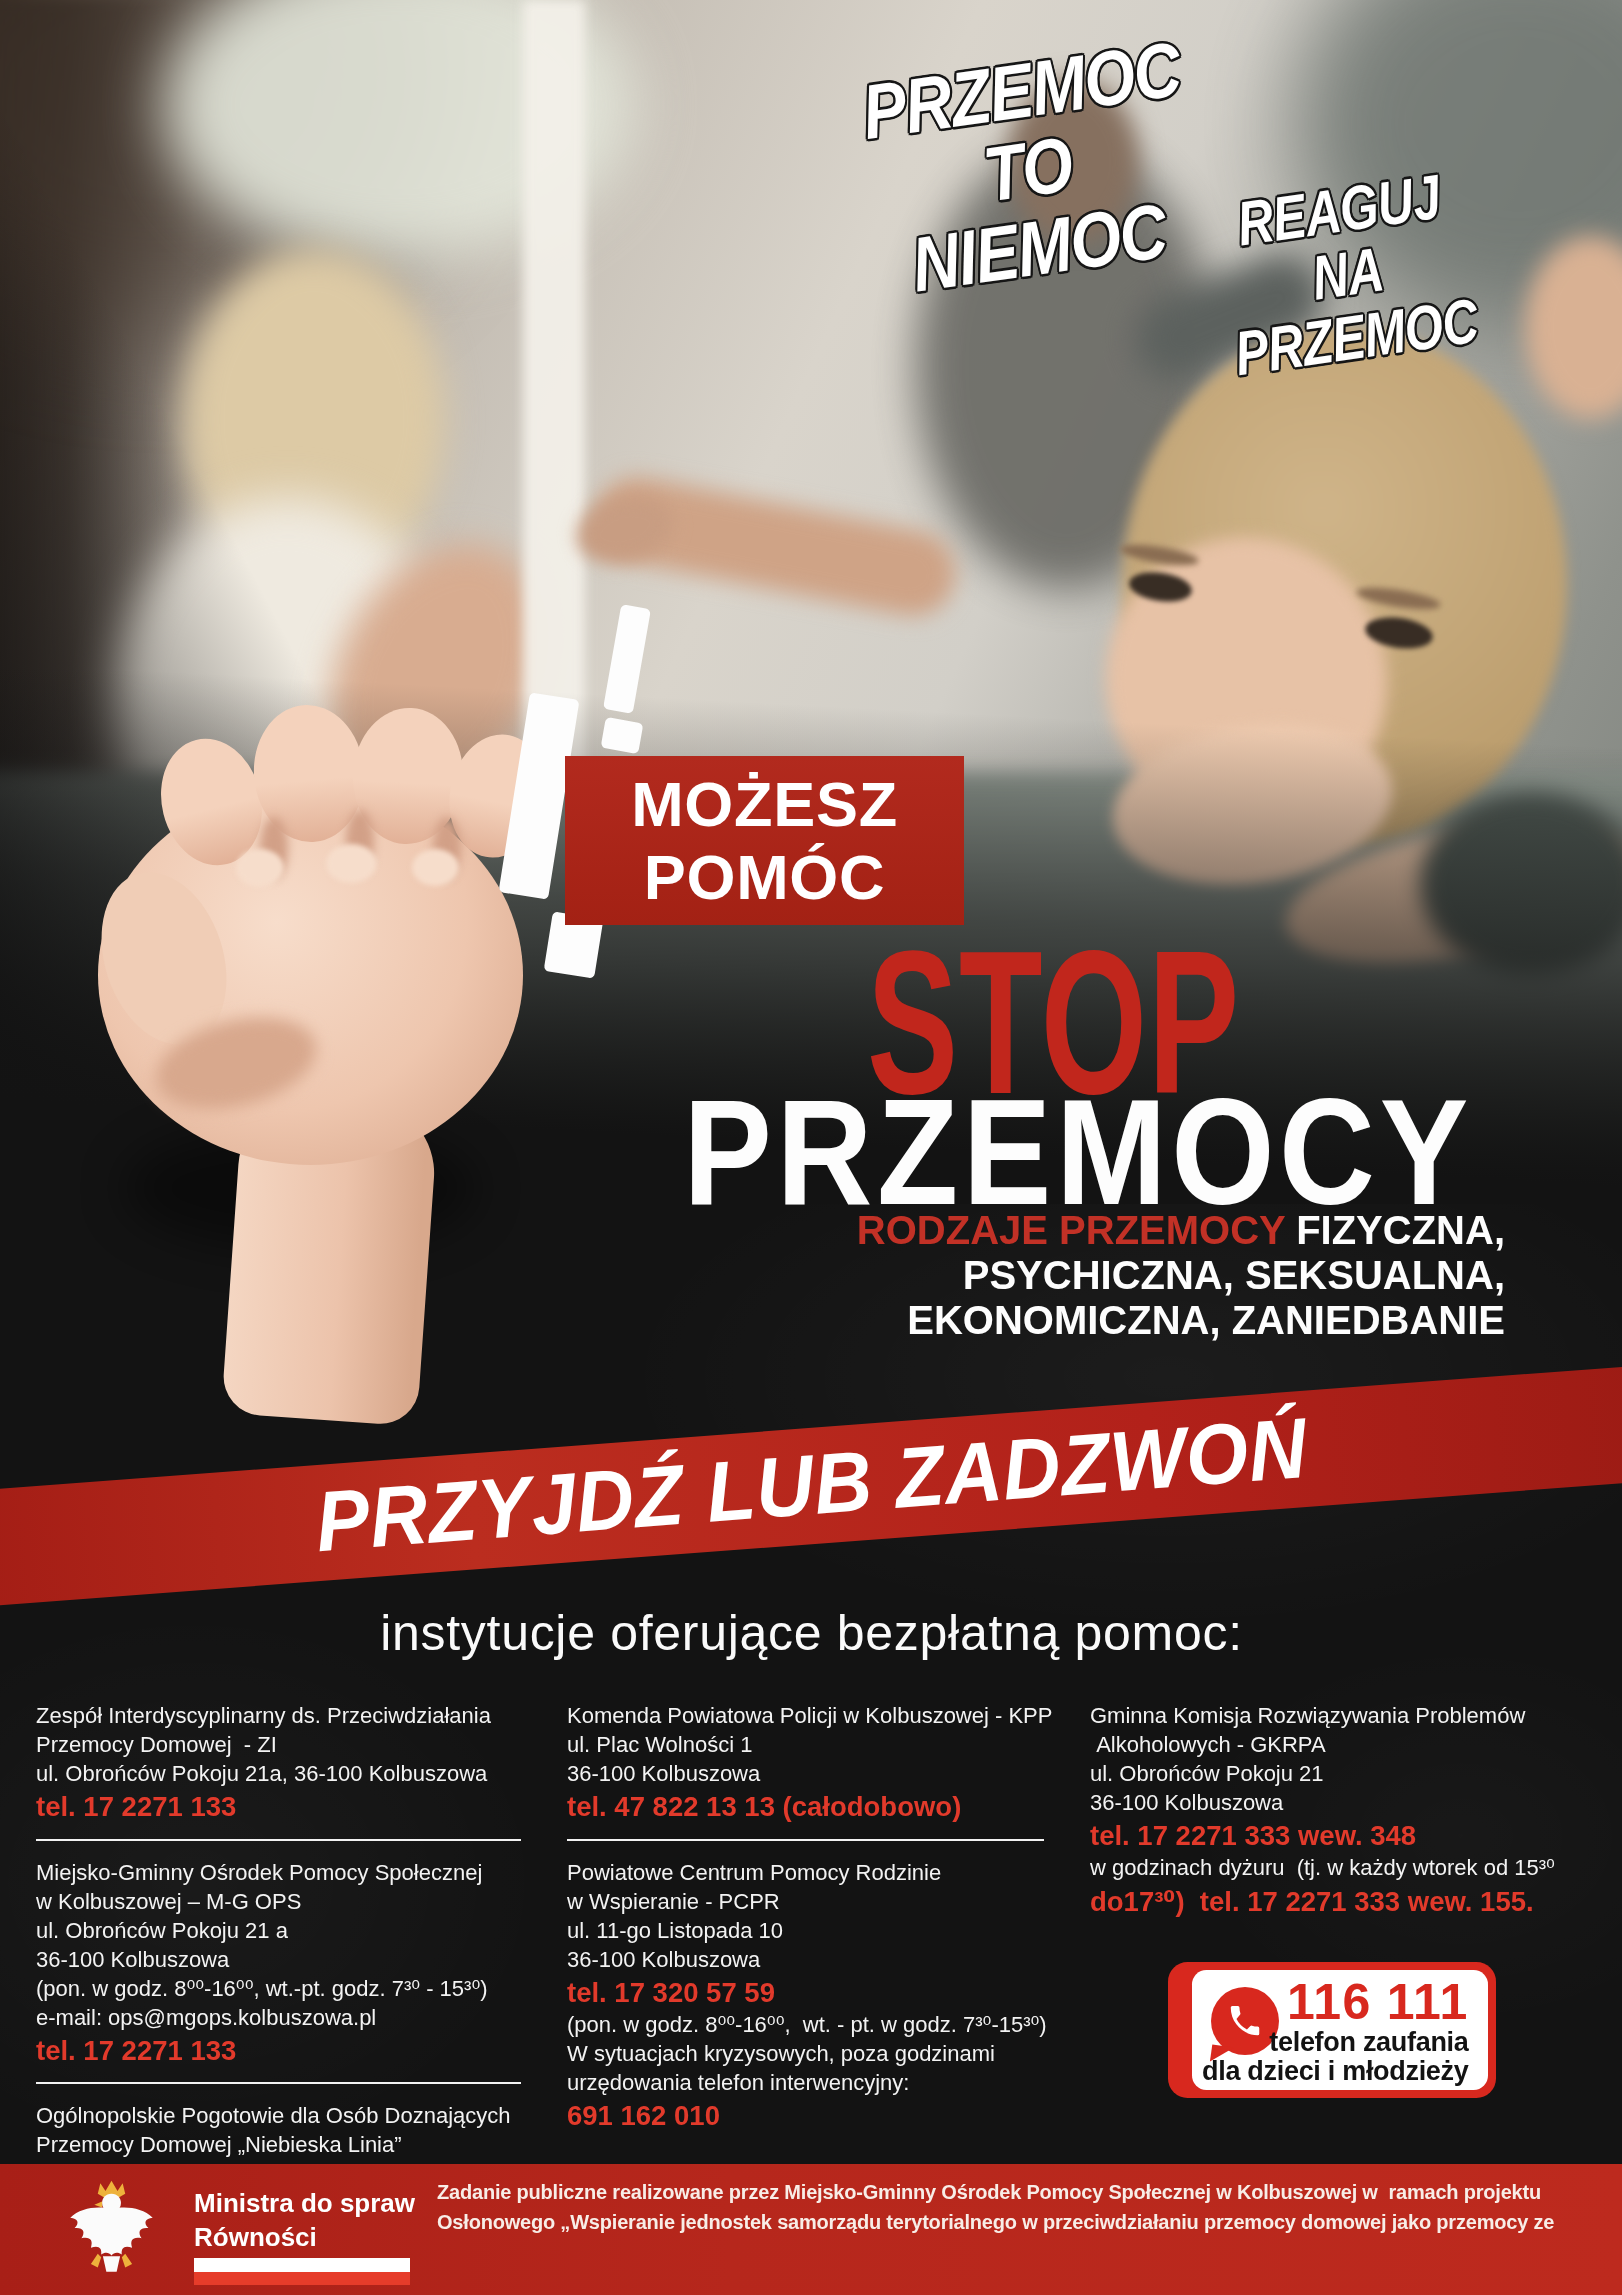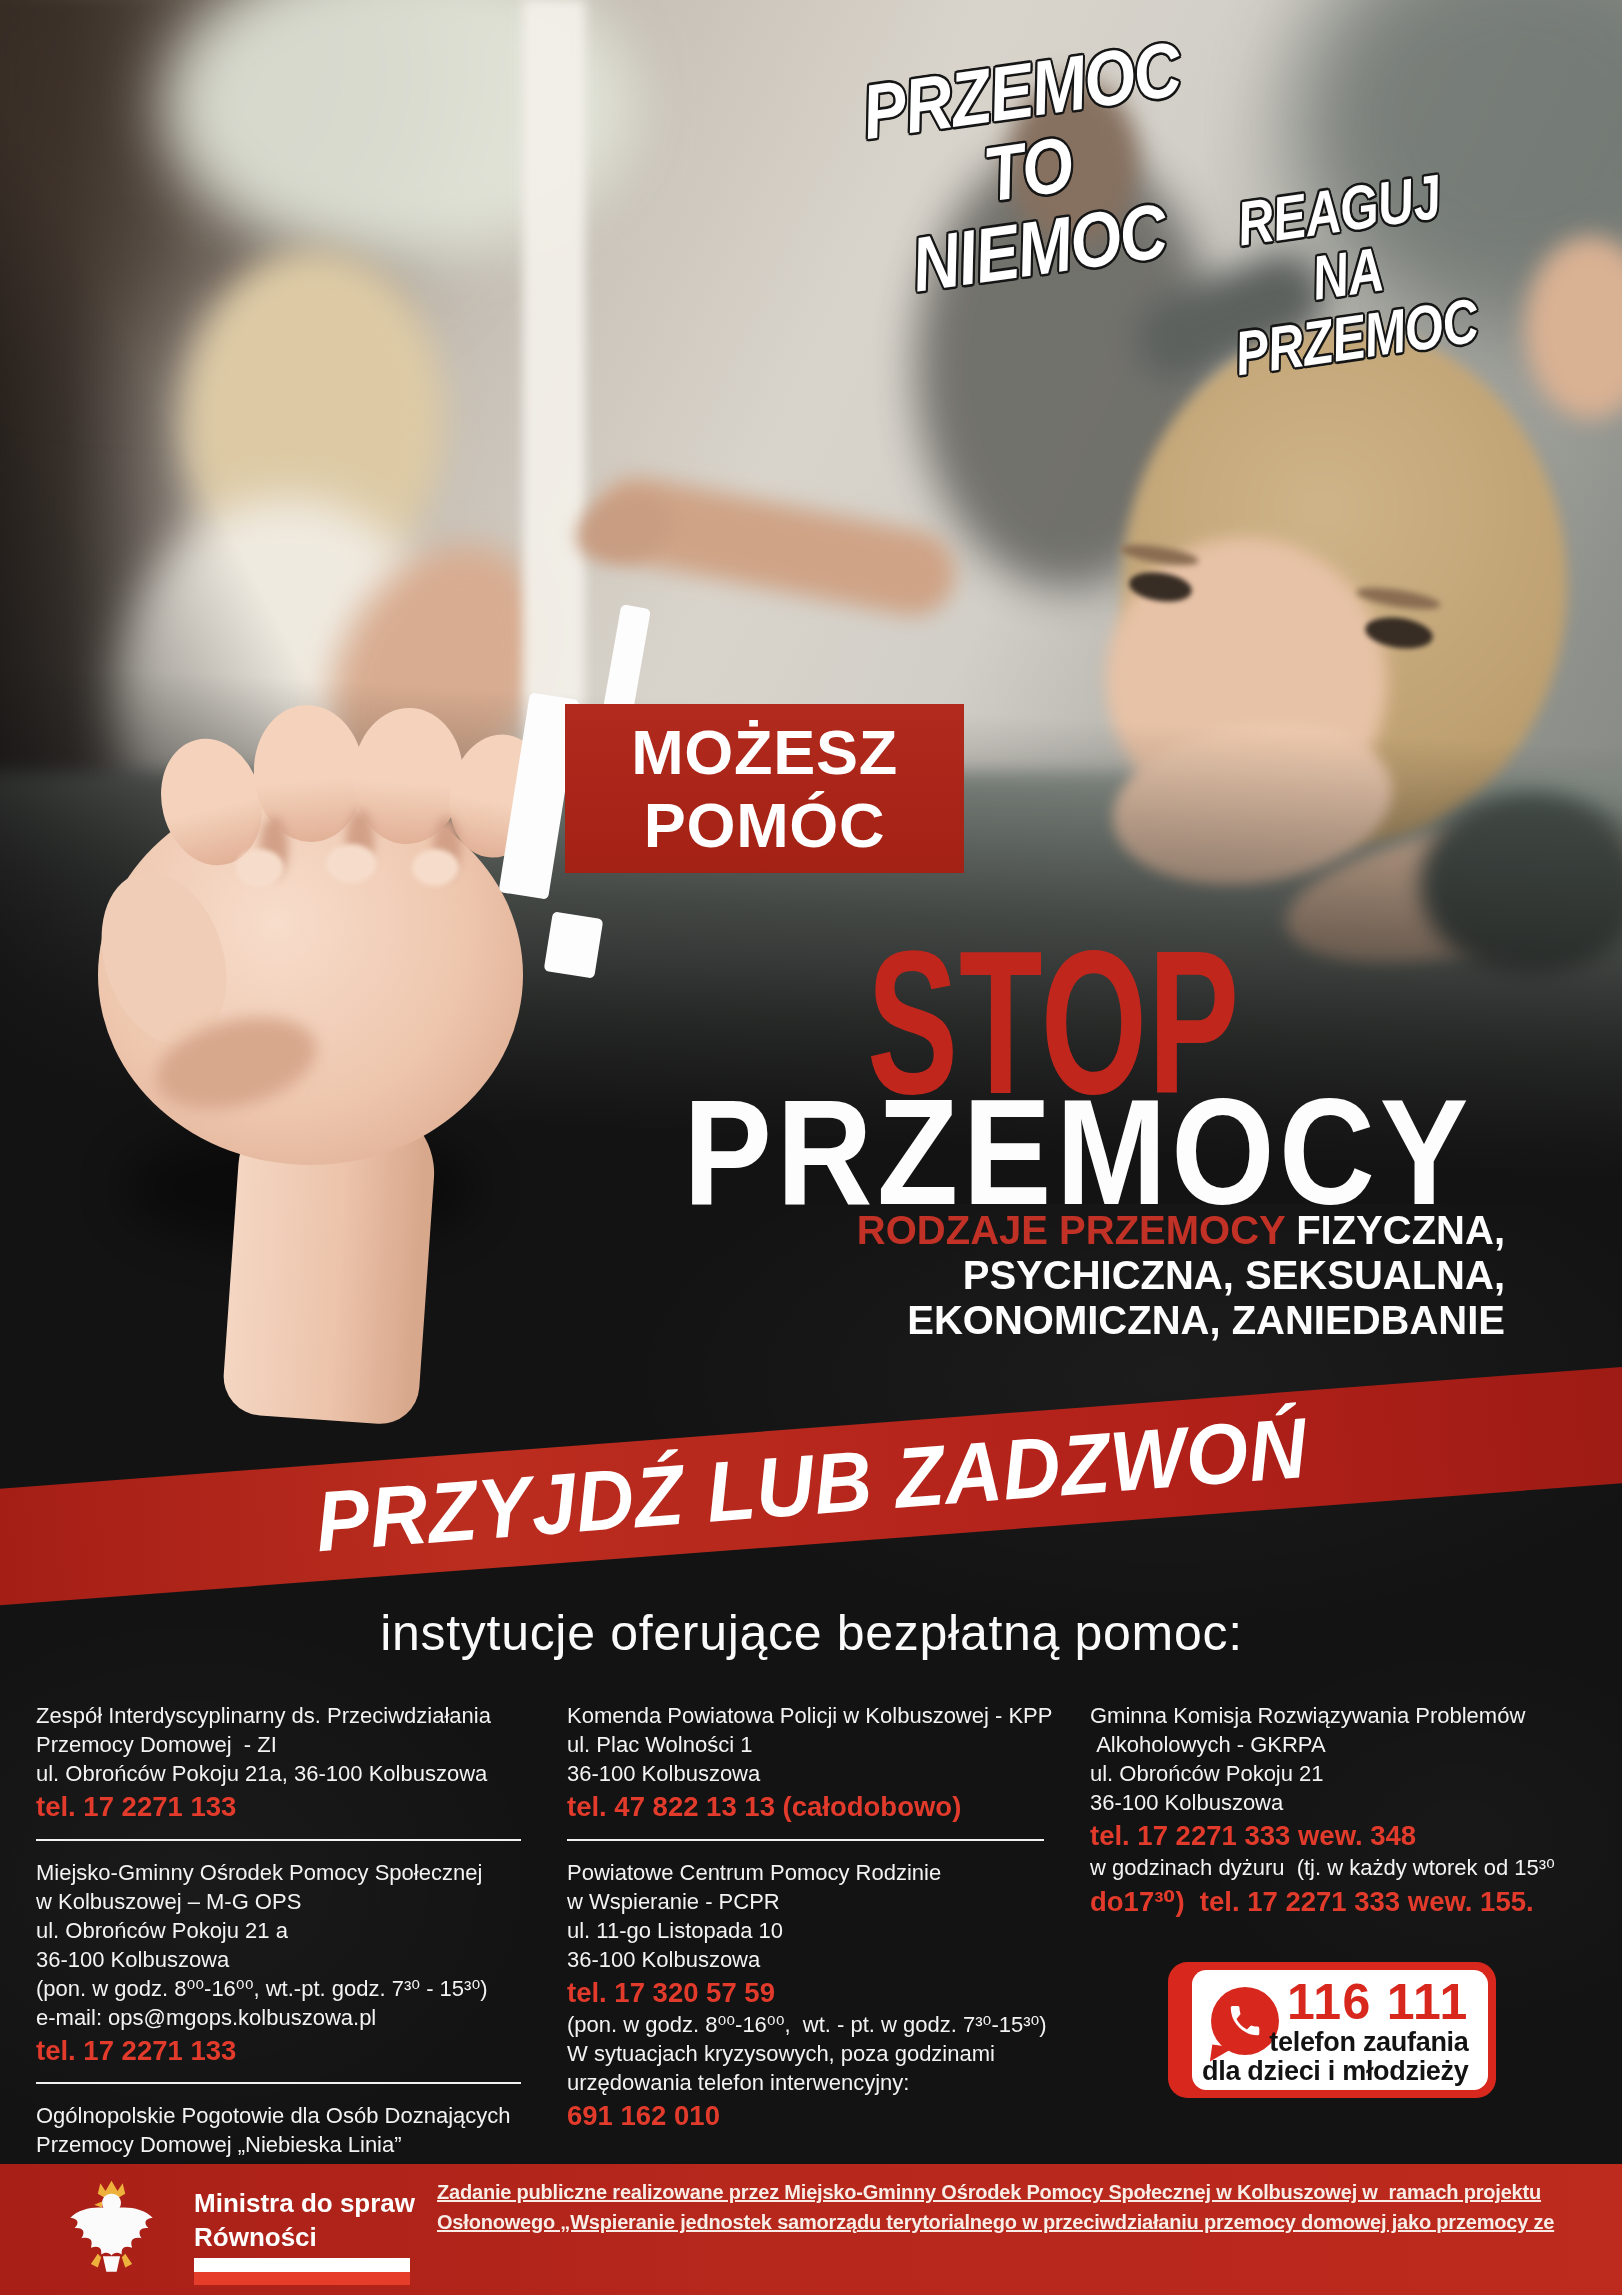--- a/index.html
+++ b/index.html
@@ -70,21 +70,21 @@
   .x-big-bar{left:514px;top:695px;width:50px;height:202px;transform:rotate(9deg);}
   .x-big-dot{left:548px;top:915px;width:51px;height:60px;transform:rotate(9deg);}
   .x-thin-bar{left:612px;top:606px;width:30px;height:106px;transform:rotate(10deg);}
   .x-thin-dot{left:603px;top:720px;width:38px;height:31px;transform:rotate(10deg);}
   
   .slogan{position:absolute;z-index:7;font-style:italic;font-weight:900;color:#fff;text-align:center;
     text-shadow:-2px -2px 0 #161616,2px -2px 0 #161616,-2px 2px 0 #161616,2px 2px 0 #161616,0 2.6px 0 #161616,0 -2.6px 0 #161616,2.6px 0 0 #161616,-2.6px 0 0 #161616;}
   .slogan-przemoc{left:845px;top:51px;width:366px;font-size:77px;line-height:79px;letter-spacing:-1.3px;transform:rotate(-8deg) scaleX(.85);}
   .slogan-reaguj{left:1184px;top:178px;width:327px;font-size:62px;line-height:64px;letter-spacing:-0.7px;transform:rotate(-8deg) scaleX(.8);}
   
-  .help-box{position:absolute;left:565px;top:704px;width:399px;height:169px;z-index:7;
+  .help-box{position:absolute;left:565px;top:756px;width:399px;height:169px;z-index:7;
     background:linear-gradient(180deg,var(--red_box) 0%,#a32114 100%);
     color:#fff;font-weight:700;font-size:63px;line-height:73px;text-align:center;padding-top:11.8px;box-sizing:border-box;letter-spacing:0.7px;}
   
   .stop-word{position:absolute;left:759px;top:924px;width:589px;text-align:center;z-index:8;
     font-size:204px;line-height:196px;font-weight:700;color:var(--red_stop);transform:scaleX(.67);letter-spacing:1.3px;}
   .przemocy-word{position:absolute;left:631px;top:1078px;width:870px;text-align:center;z-index:9;
     font-size:151px;line-height:147px;font-weight:700;color:#fdfdfd;transform:scaleX(.88);letter-spacing:5.2px;}
   
   .types{position:absolute;left:622px;top:1208px;width:883px;z-index:9;text-align:right;
     color:#fdfdfd;font-weight:700;font-size:40px;line-height:45px;letter-spacing:0;}
@@ -118,21 +118,21 @@
   
   .footer{position:absolute;left:0;top:2164px;width:1623px;height:132px;z-index:10;
     background:linear-gradient(90deg,#a81f17 0%,#b6271c 45%,var(--red_footer) 100%);}
   .eagle{position:absolute;left:60px;top:9.2px;width:103px;height:110px;}
   .eagle svg{width:100%;height:100%;}
   .ministry{position:absolute;left:194px;top:22px;color:#fff;font-size:26px;line-height:34px;font-weight:600;}
   .flag{position:absolute;left:0;top:72px;width:216px;}
   .flag .fw{height:13.7px;background:#fff;}
   .flag .fr{height:13.7px;background:var(--flag_red);}
   .footer-text{position:absolute;left:437px;top:14.4px;width:1178px;}
-  .fline{color:#f8ede7;font-size:20px;line-height:29.4px;font-weight:700;letter-spacing:-0.2px;white-space:pre-wrap;text-decoration:underline;}
+  .fline{color:#f8ede7;font-size:20px;line-height:29.4px;font-weight:700;letter-spacing:-0.2px;white-space:pre-wrap;}
 </style>
 </head>
 <body>
 
 <div id="poster">
 
   <div class="photo">
     <div class="blob b-left-vignette"></div>
     <div class="blob b-topleft-shadow"></div>
     <div class="blob b-window-light"></div>

